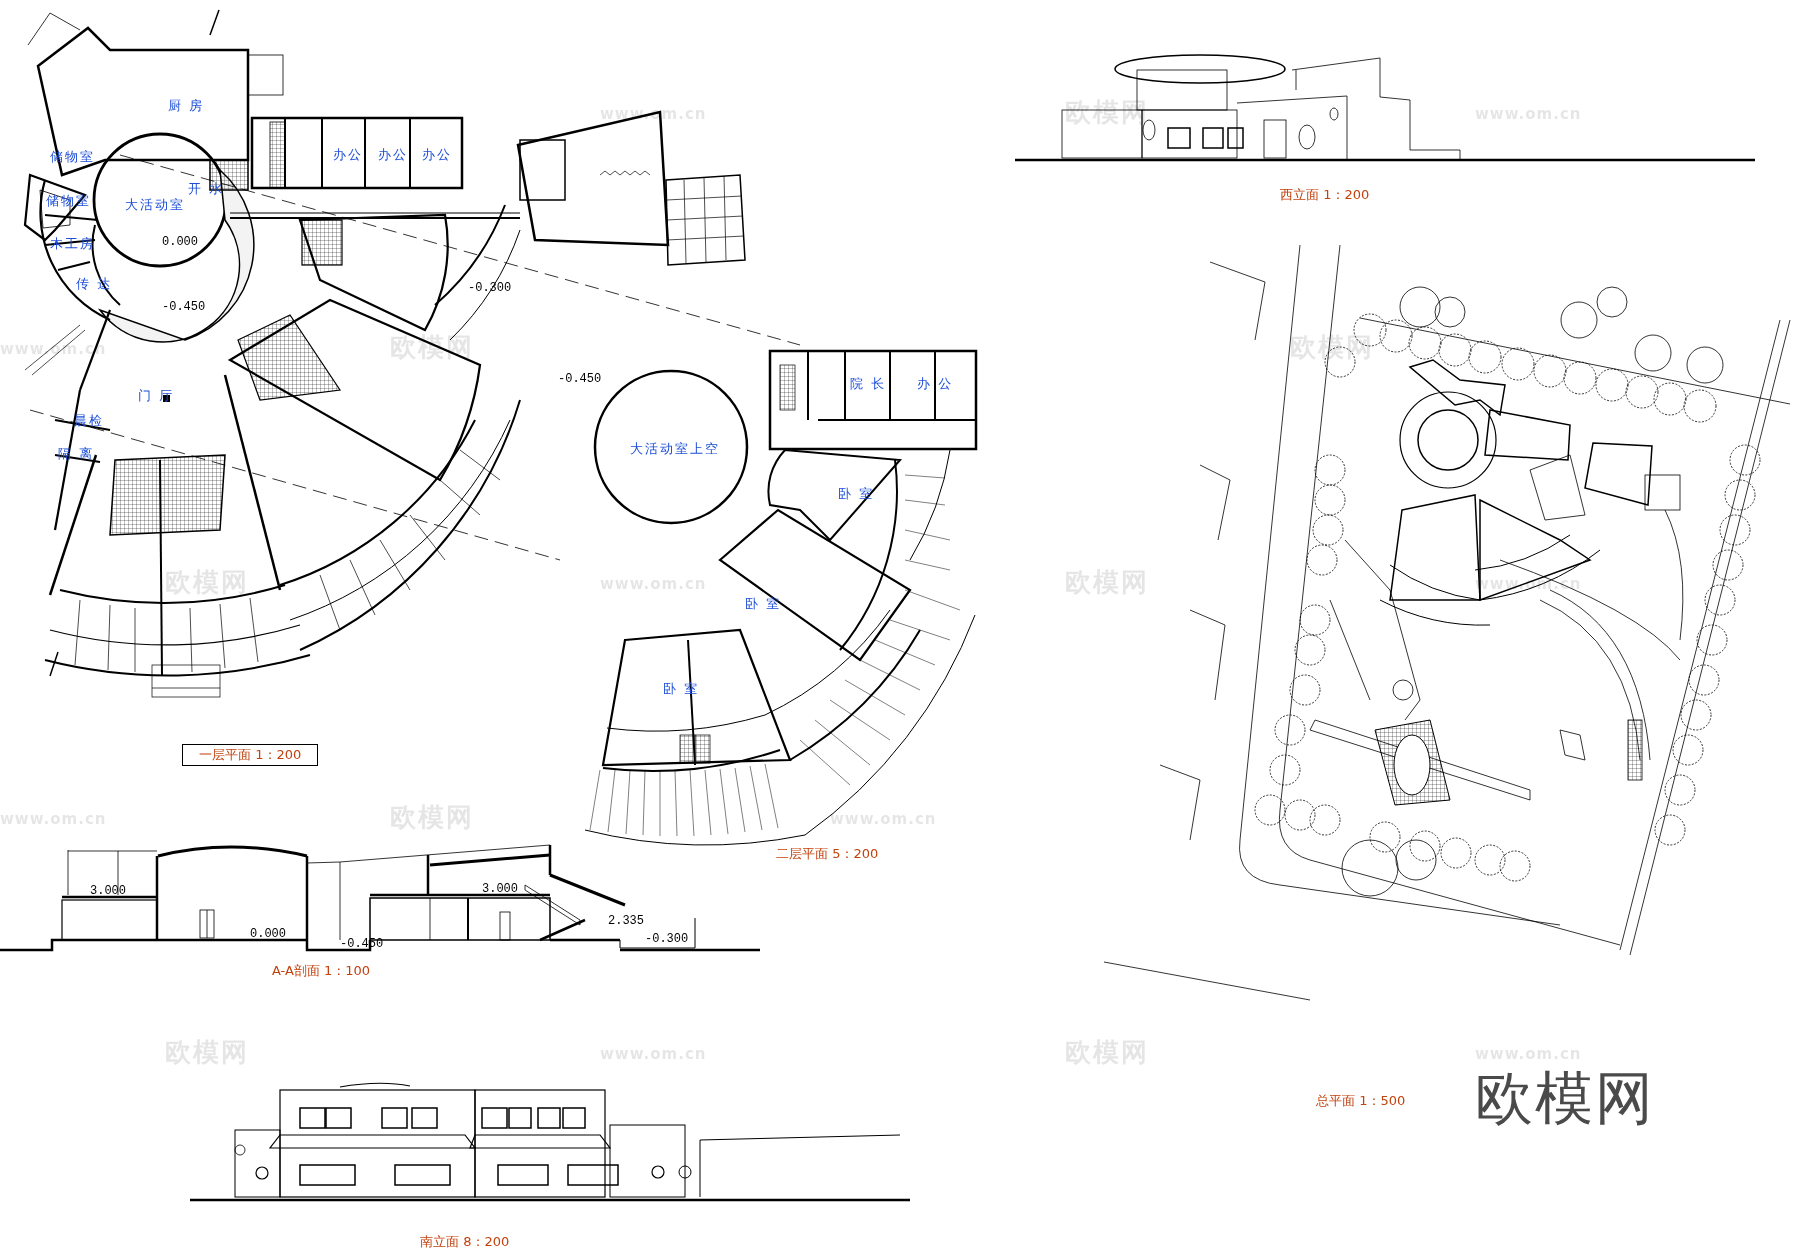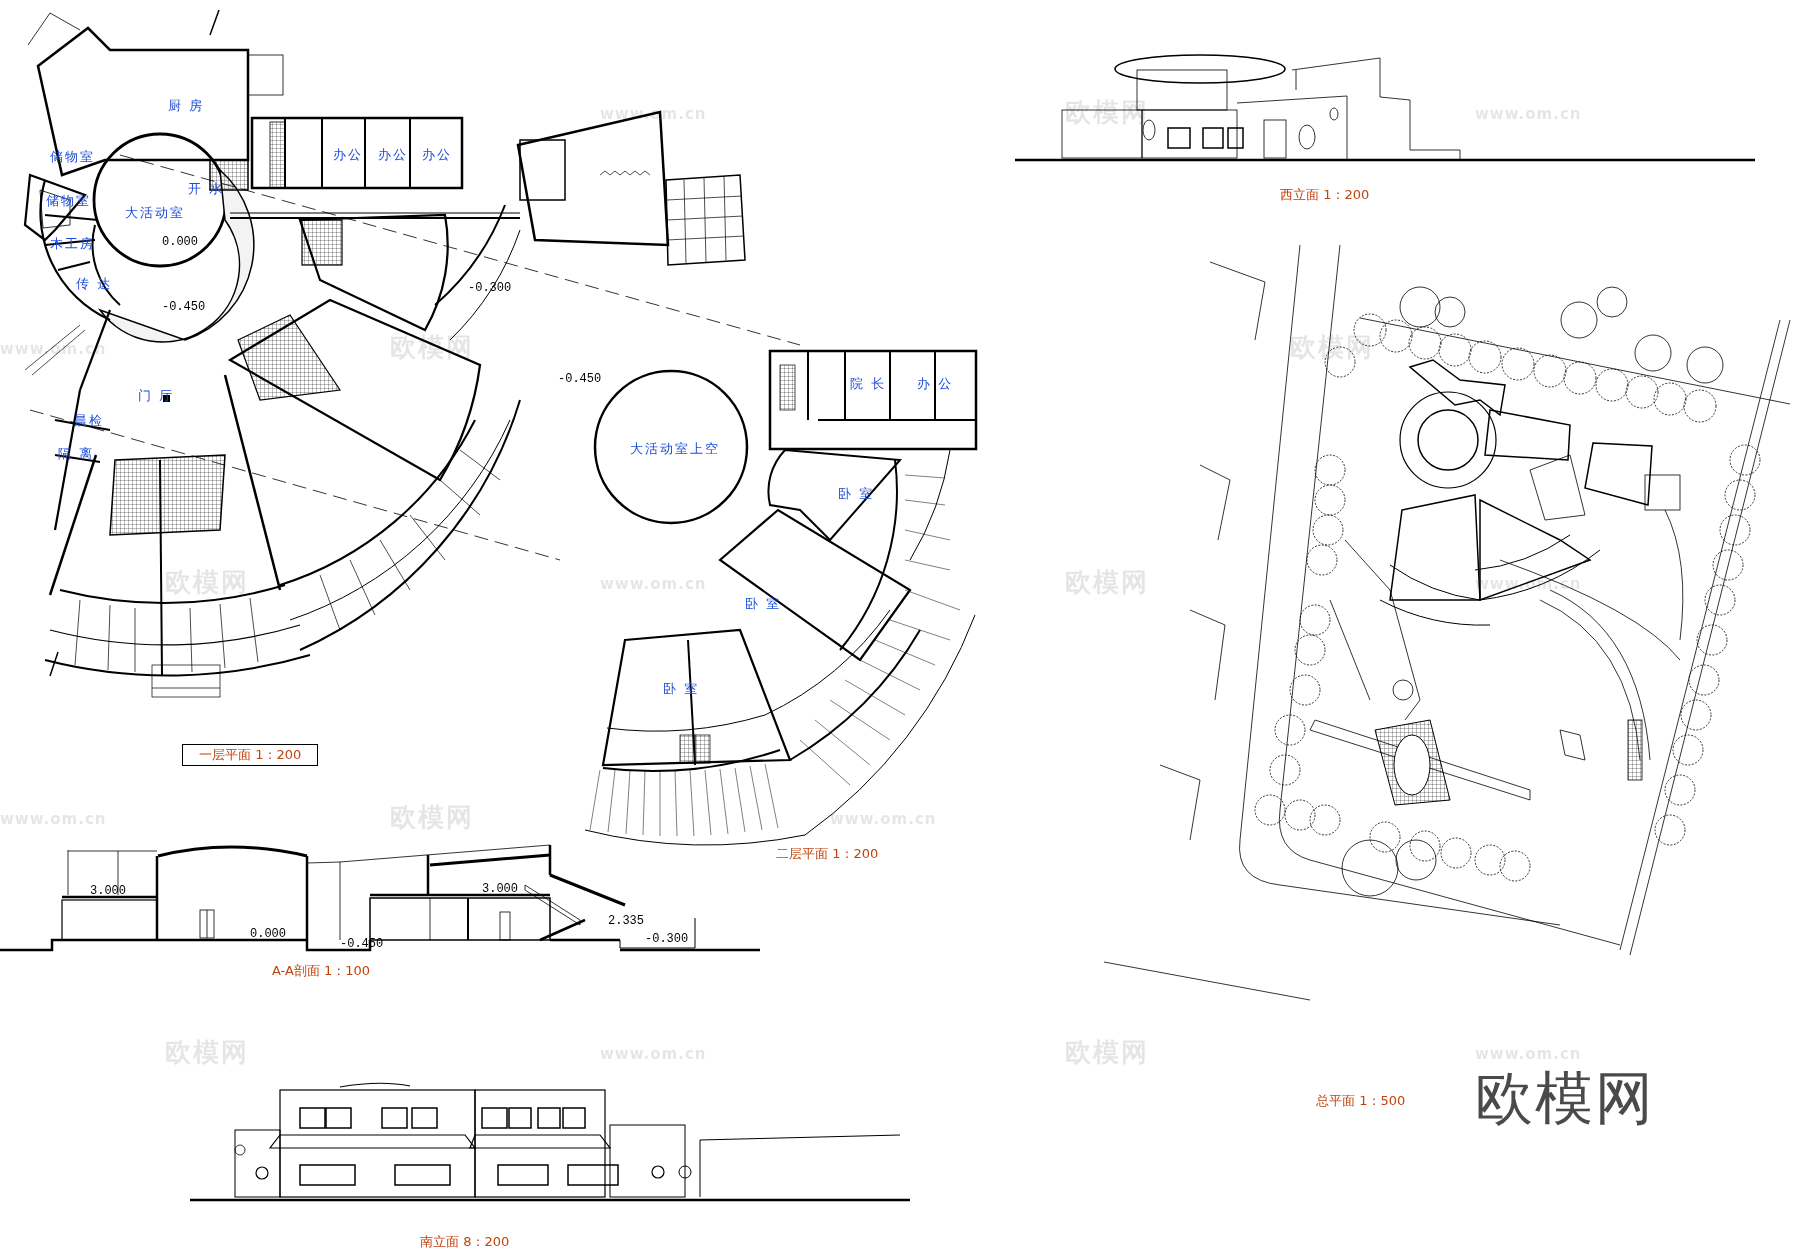--- a/index.html
+++ b/index.html
@@ -349,21 +349,21 @@
   <defs>
     <pattern id="hatch" width="4" height="4" patternUnits="userSpaceOnUse">
       <path d="M0,0 L4,0 M0,0 L0,4" stroke="#000" stroke-width="0.5"></path>
     </pattern>
   </defs>
 </svg>
 
 <div class="lbl room" style="left:168px;top:97px">厨 房</div>
 <div class="lbl room" style="left:50px;top:148px">储物室</div>
 <div class="lbl room" style="left:46px;top:192px">储物室</div>
-<div class="lbl room" style="left:125px;top:204px">大活动室</div>
+<div class="lbl room" style="left:125px;top:196px">大活动室</div>
 <div class="lbl room" style="left:188px;top:180px">开 水</div>
 <div class="lbl room" style="left:50px;top:235px">木工房</div>
 <div class="lbl room" style="left:76px;top:275px">传 达</div>
 <div class="lbl room" style="left:138px;top:387px">门 厅</div>
 <div class="lbl room" style="left:74px;top:412px">晨检</div>
 <div class="lbl room" style="left:58px;top:445px">隔 离</div>
 <div class="lbl room" style="left:333px;top:146px">办公</div>
 <div class="lbl room" style="left:378px;top:146px">办公</div>
 <div class="lbl room" style="left:422px;top:146px">办公</div>
 
@@ -374,21 +374,21 @@
 
 <div class="title boxed" style="left:182px;top:744px">一层平面 1：200</div>
 
 <div class="lbl room" style="left:630px;top:440px">大活动室上空</div>
 <div class="lbl room" style="left:850px;top:375px">院 长</div>
 <div class="lbl room" style="left:917px;top:375px">办 公</div>
 <div class="lbl room" style="left:838px;top:485px">卧 室</div>
 <div class="lbl room" style="left:745px;top:595px">卧 室</div>
 <div class="lbl room" style="left:663px;top:680px">卧 室</div>
 
-<div class="title" style="left:776px;top:845px">二层平面 1：200</div>
+<div class="title" style="left:776px;top:845px">二层平面 5：200</div>
 
 <div class="lvl" style="left:90px;top:884px">3.000</div>
 <div class="lvl" style="left:250px;top:927px">0.000</div>
 <div class="lvl" style="left:340px;top:937px">-0.450</div>
 <div class="lvl" style="left:482px;top:882px">3.000</div>
 <div class="lvl" style="left:608px;top:914px">2.335</div>
 <div class="lvl" style="left:645px;top:932px">-0.300</div>
 <div class="title" style="left:272px;top:962px">A-A剖面 1：100</div>
 
 <div class="title" style="left:420px;top:1233px">南立面 8：200</div>

